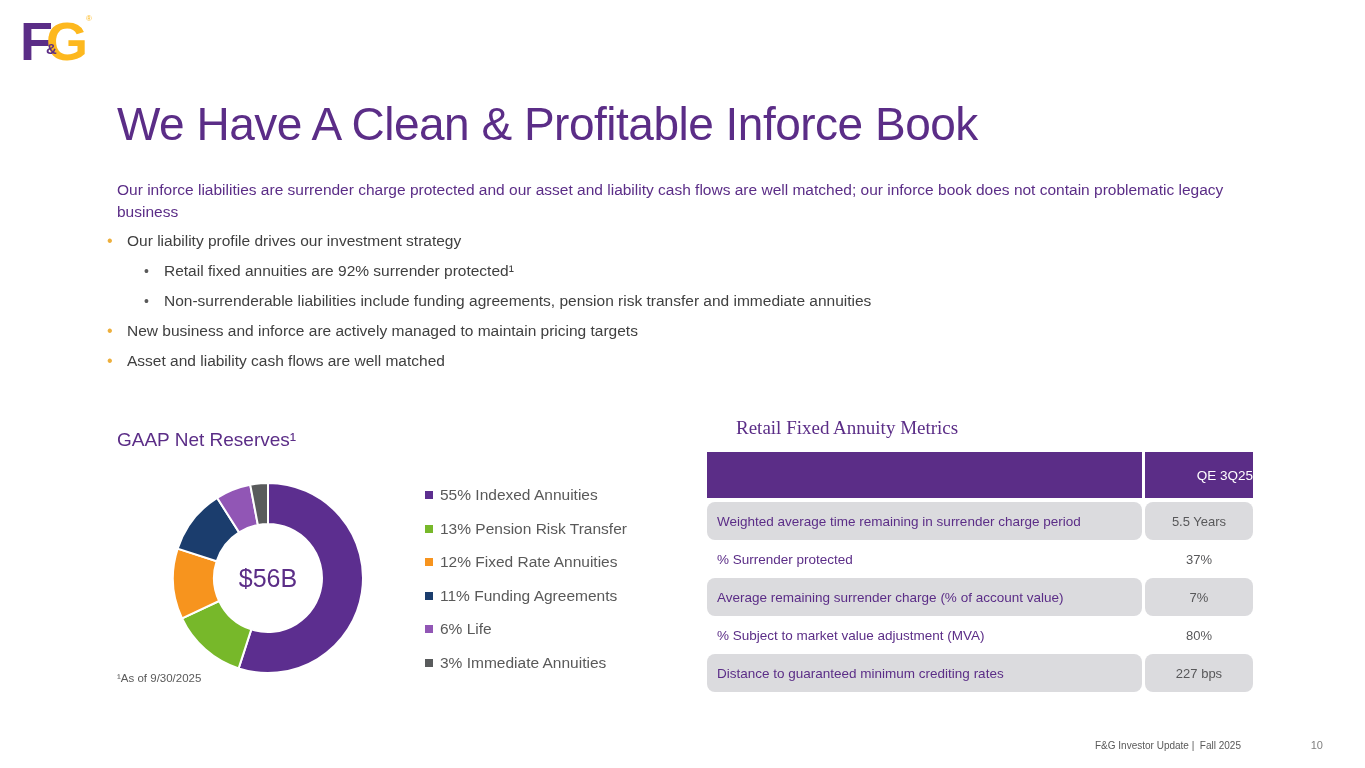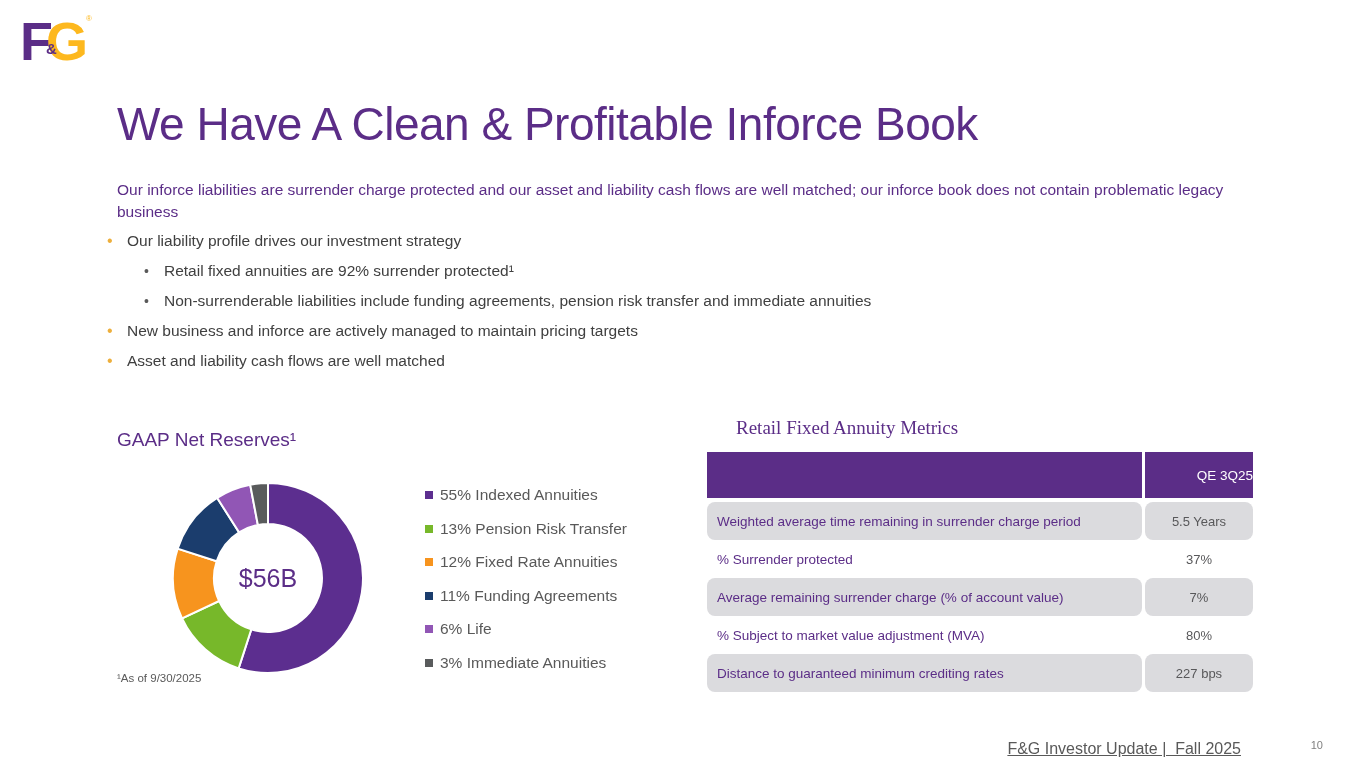--- a/index.html
+++ b/index.html
@@ -91,21 +91,21 @@
   .mrow .cell.val { justify-content: center; font-size: 13px; color: #58585A; }
   .mrow.shaded .cell { background: #DBDBDE; }
 
   
   .footnote {
     position: absolute; left: 117px; top: 672px;
     font-size: 11.5px; color: #595959;
   }
   .footer-label {
     position: absolute; right: 124px; top: 740px;
-    font-size: 16px; color: #595959; white-space: pre; text-decoration: underline;
+    font-size: 10px; color: #595959; white-space: pre;
   }
   .page-number {
     position: absolute; right: 42px; top: 739px;
     font-size: 11px; color: #808080;
   }
 </style>
 </head>
 <body>
 
 <div class="logo">

